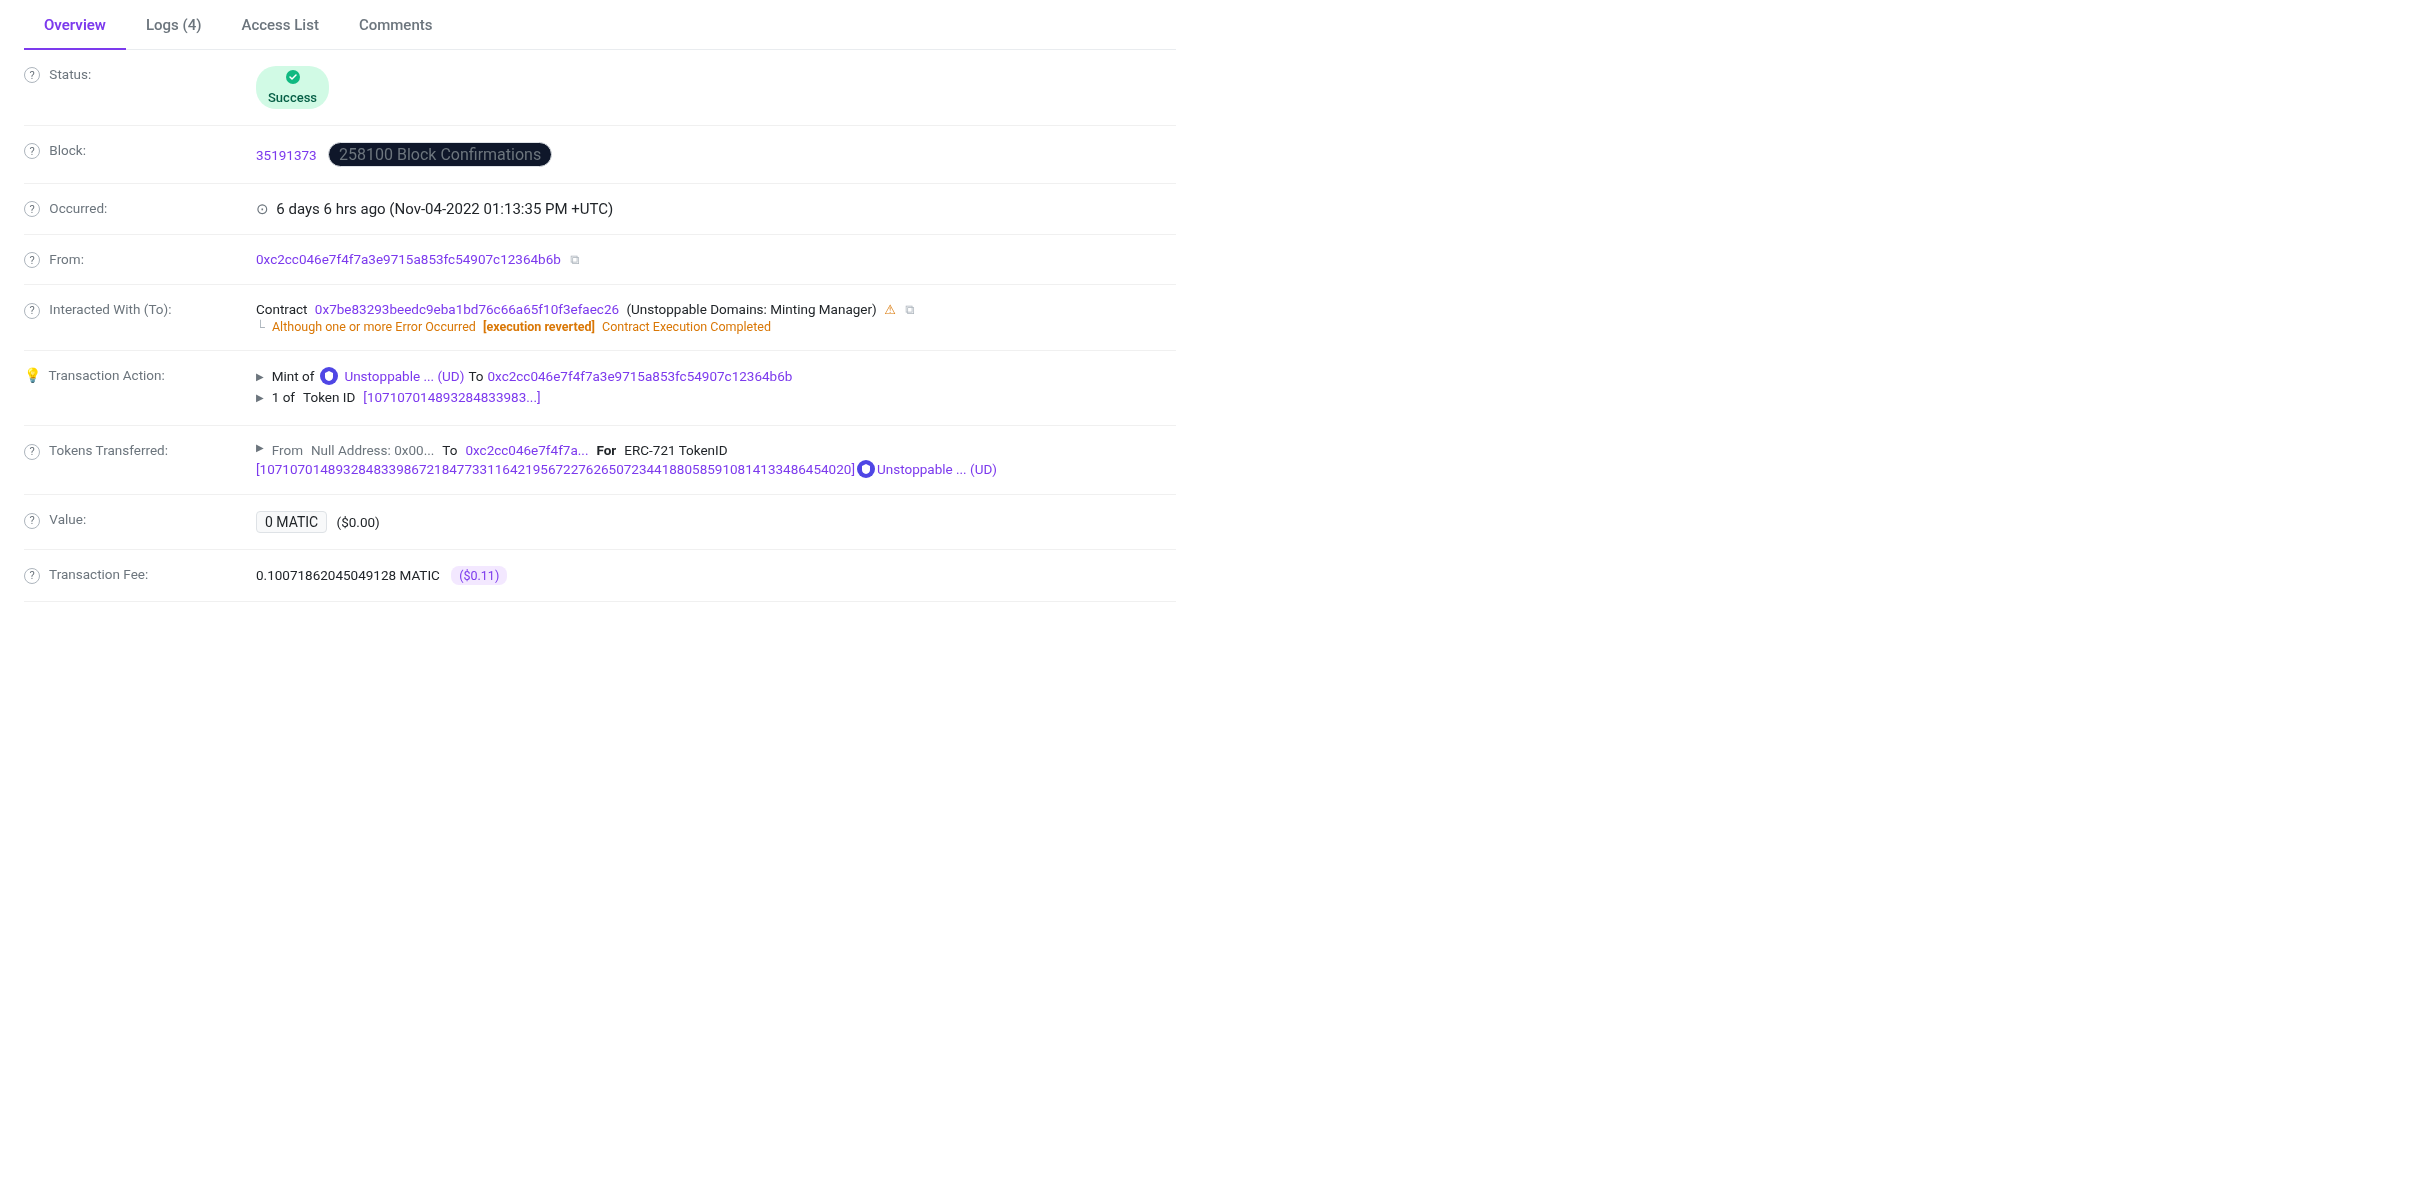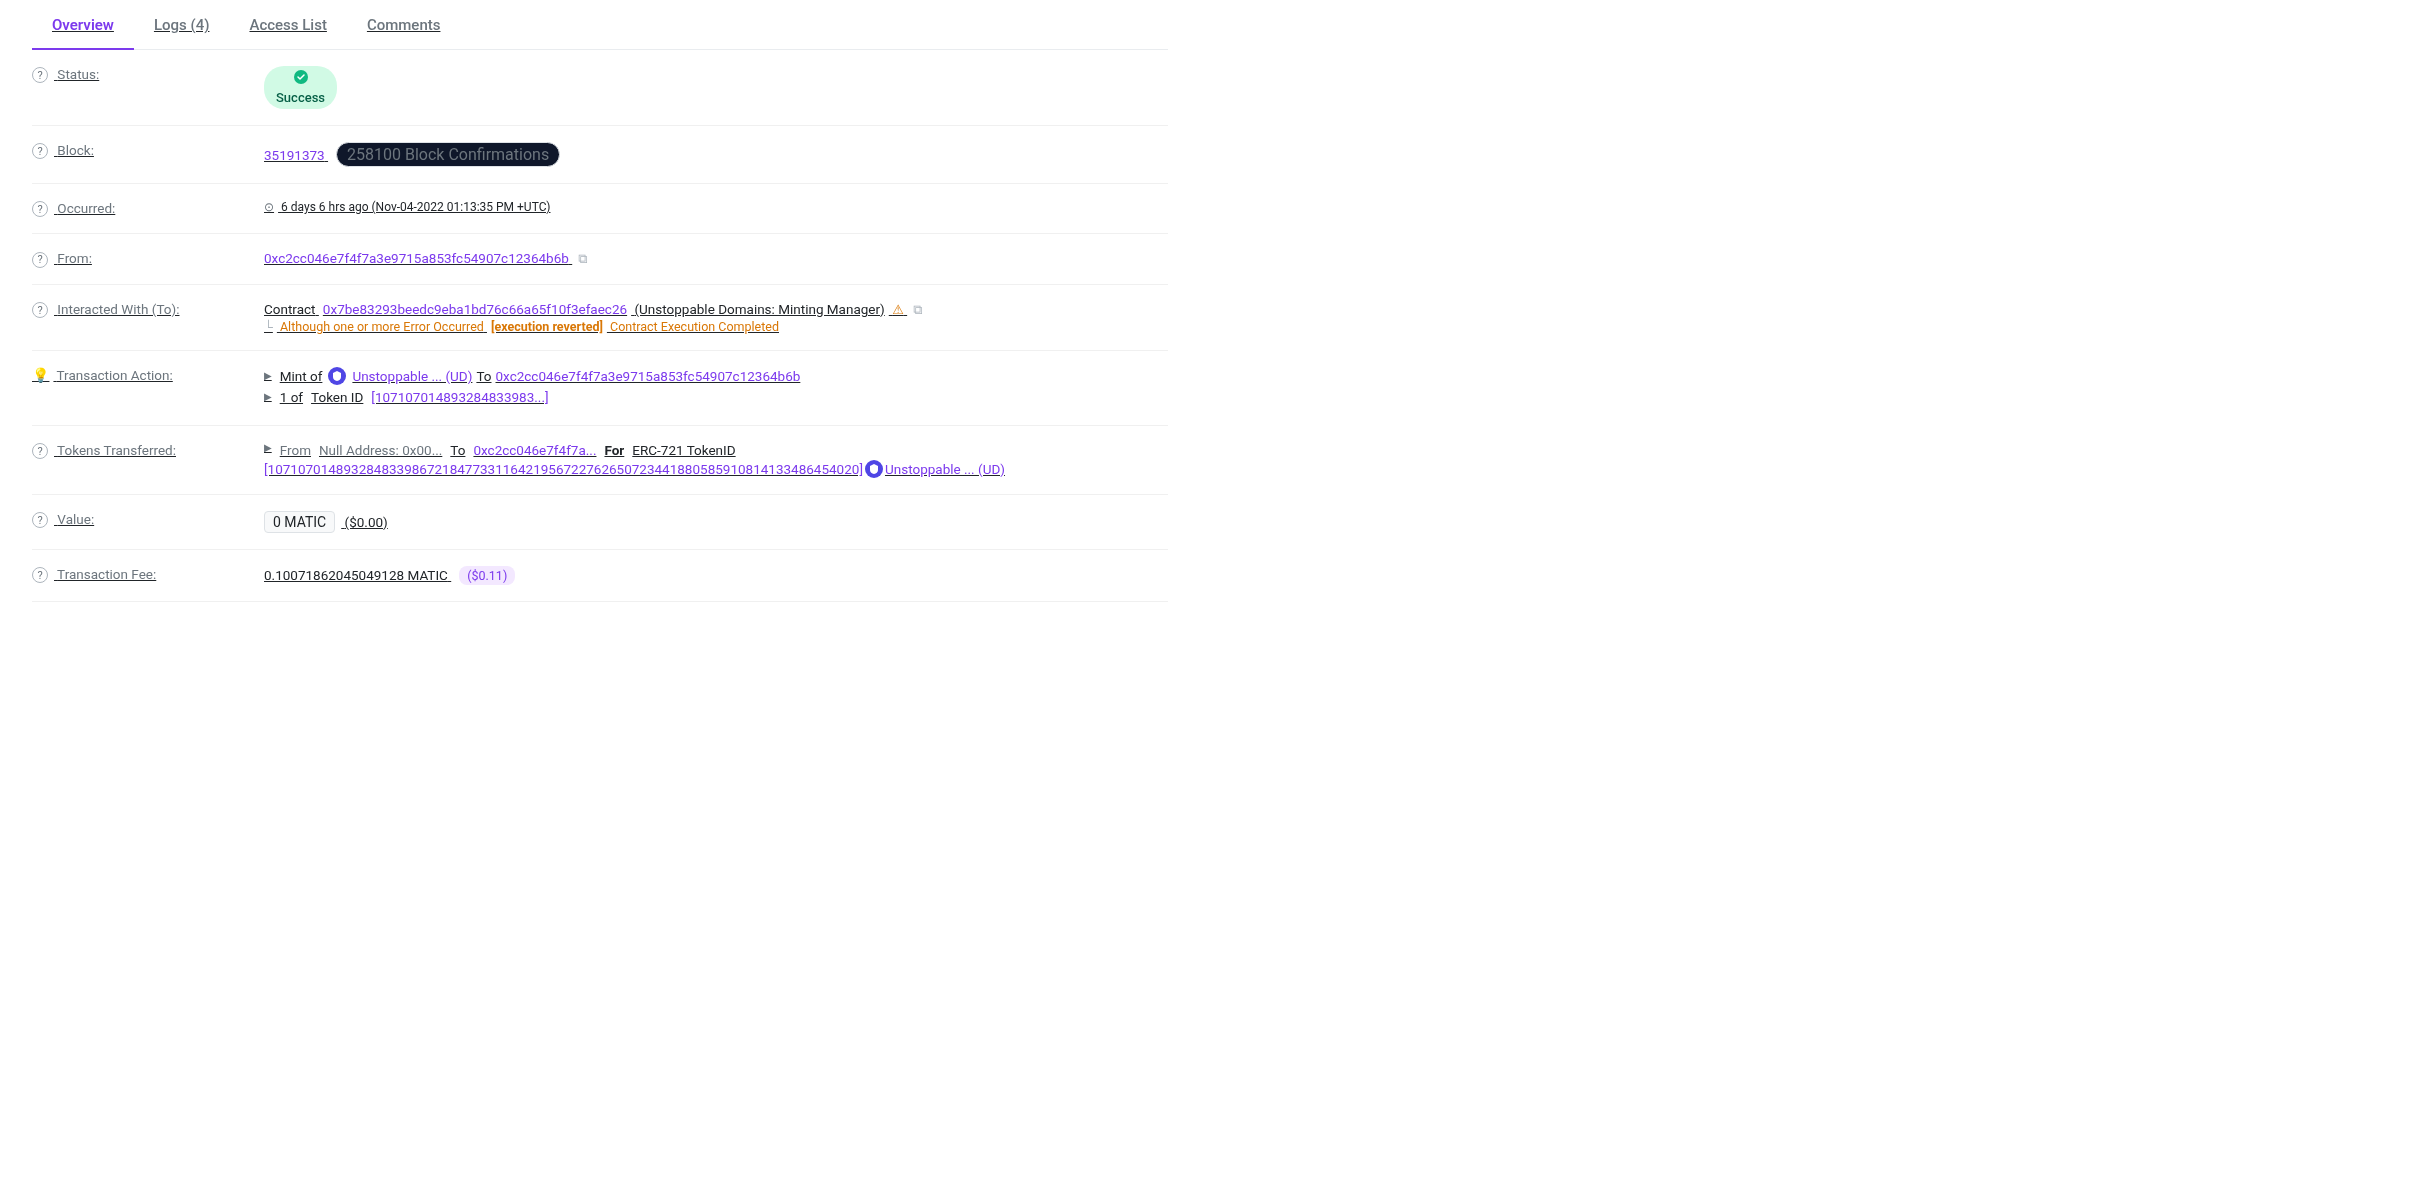--- a/index.html
+++ b/index.html
@@ -3,23 +3,22 @@
   <meta charset="utf-8">
   <style>
     * { box-sizing: border-box; margin: 0; padding: 0; }
     body {
       font-family: -apple-system, BlinkMacSystemFont, 'Segoe UI', Roboto, sans-serif;
       background: #fff;
       color: #212529;
       font-size: 14px;
     }
     .container {
-      padding: 0 32px;
+      padding: 0 24px;
       max-width: 1200px;
-      text-decoration: underline;
     }
     
     .tabs {
       display: flex;
       border-bottom: 1px solid #e9ecef;
       margin-bottom: 0;
       padding: 0;
     }
     .tab {
       padding: 16px 20px 14px;
@@ -105,21 +104,21 @@
       align-items: center;
       justify-content: center;
       color: #adb5bd;
       cursor: pointer;
       margin-left: 6px;
       font-size: 13px;
     }
     
     .timestamp {
       color: #212529;
-      font-size: 12px;
+      font-size: 15px;
     }
     .clock-icon {
       color: #6c757d;
       margin-right: 4px;
     }
     
     .warning-msg {
       color: #d97706;
       font-size: 12.5px;
       margin-top: 4px;

